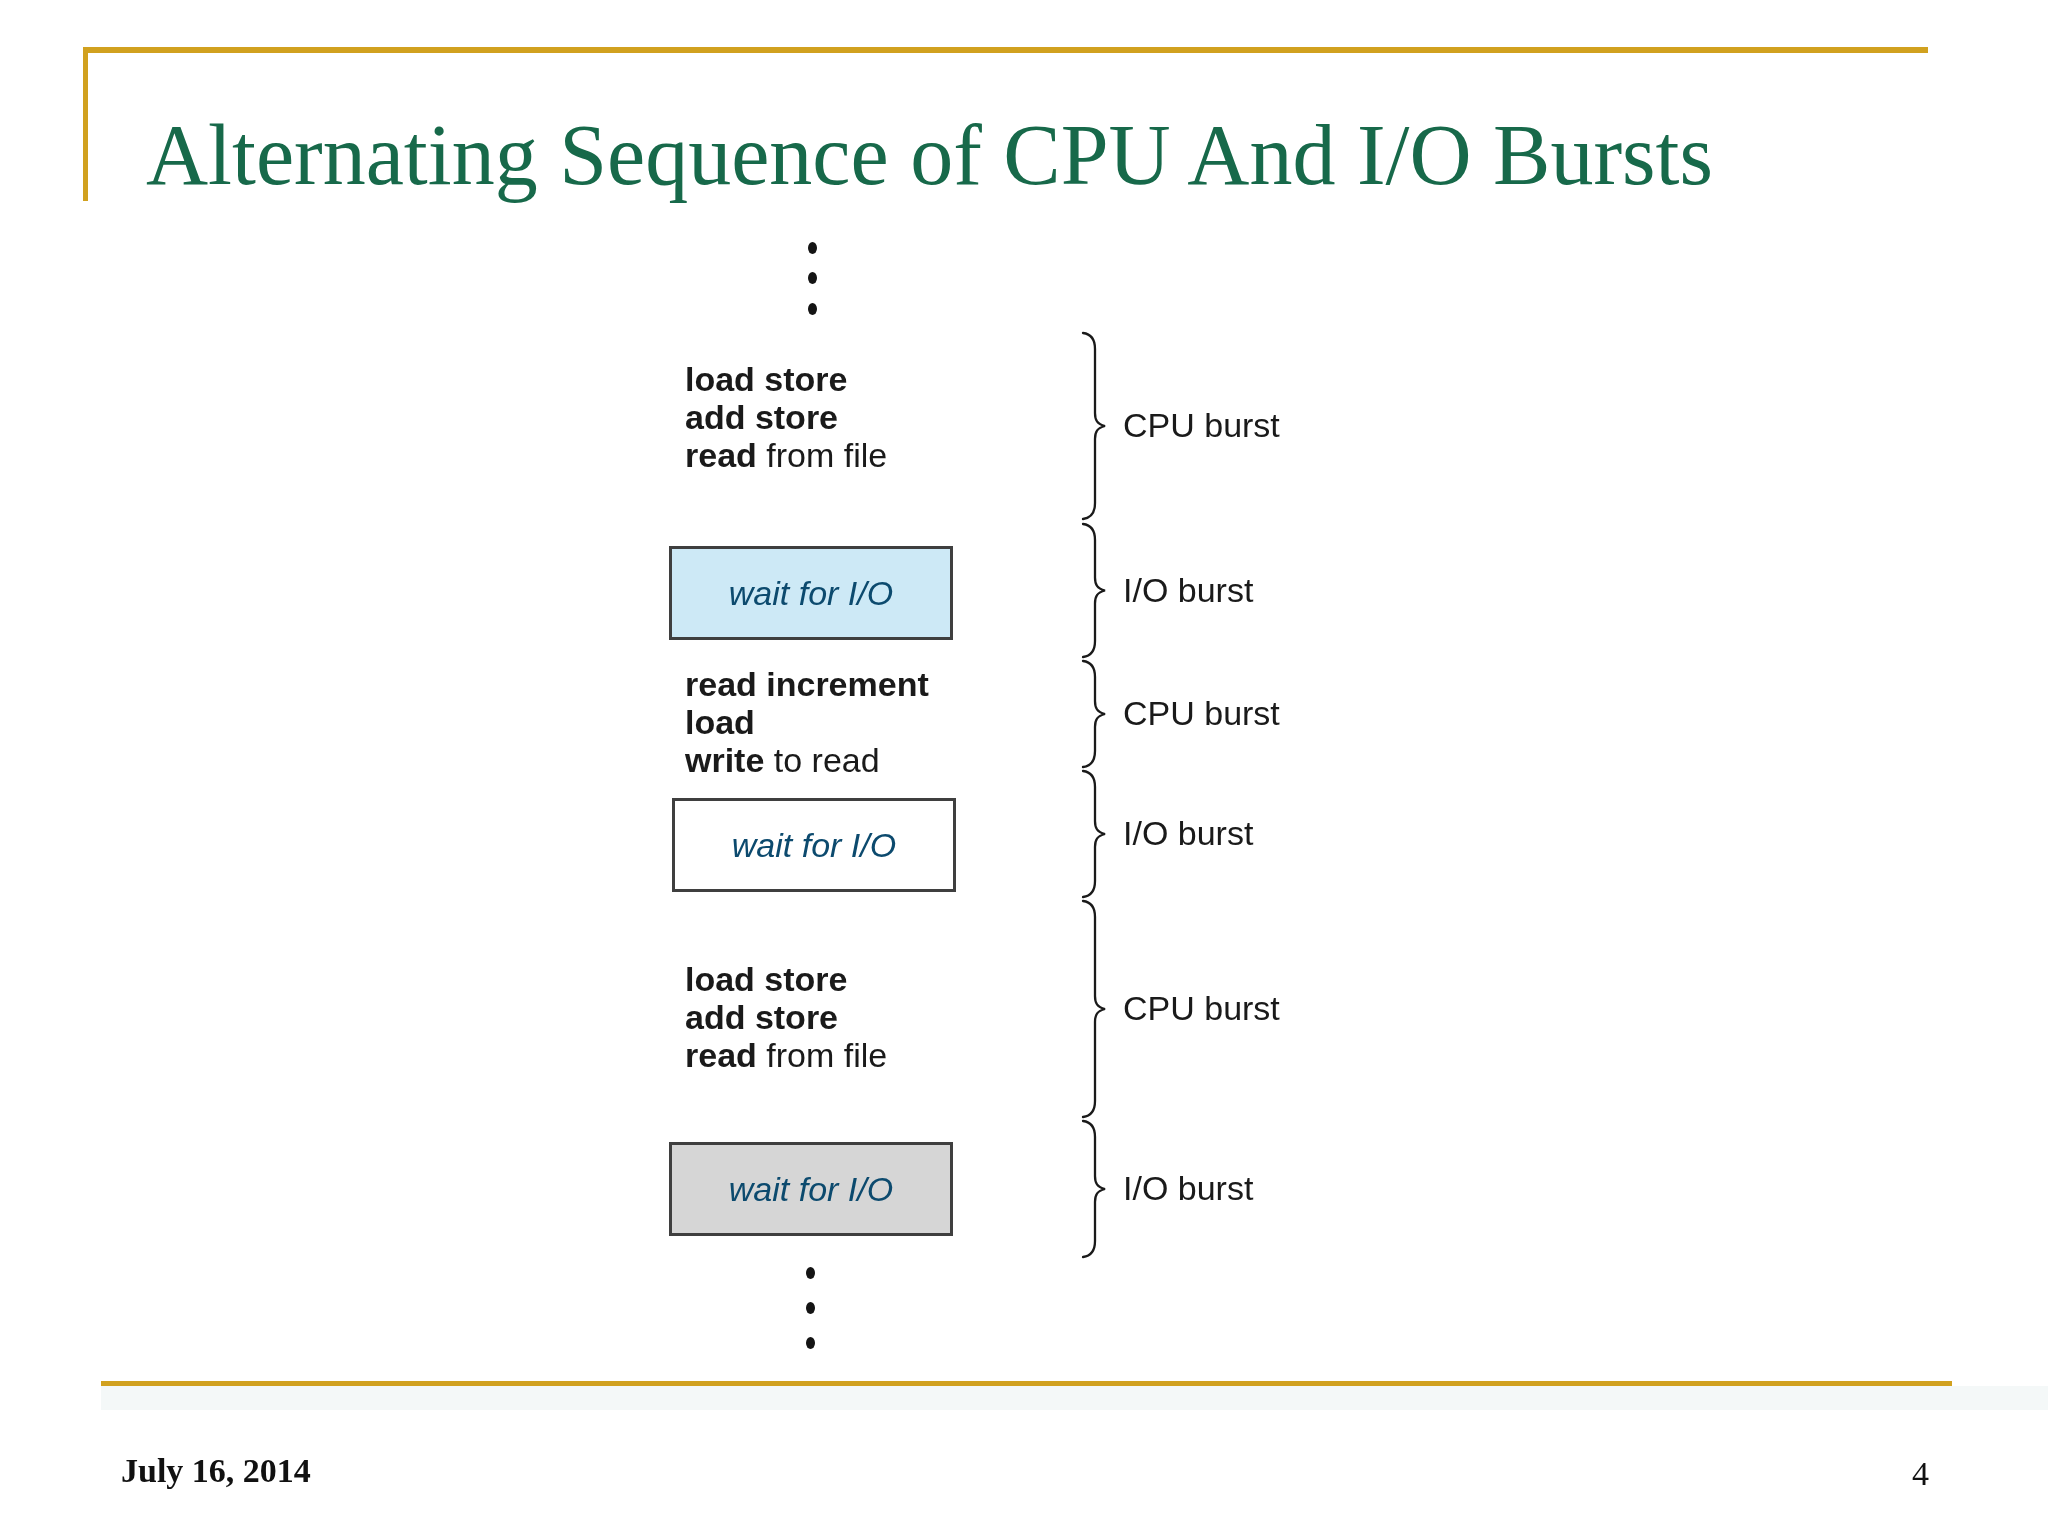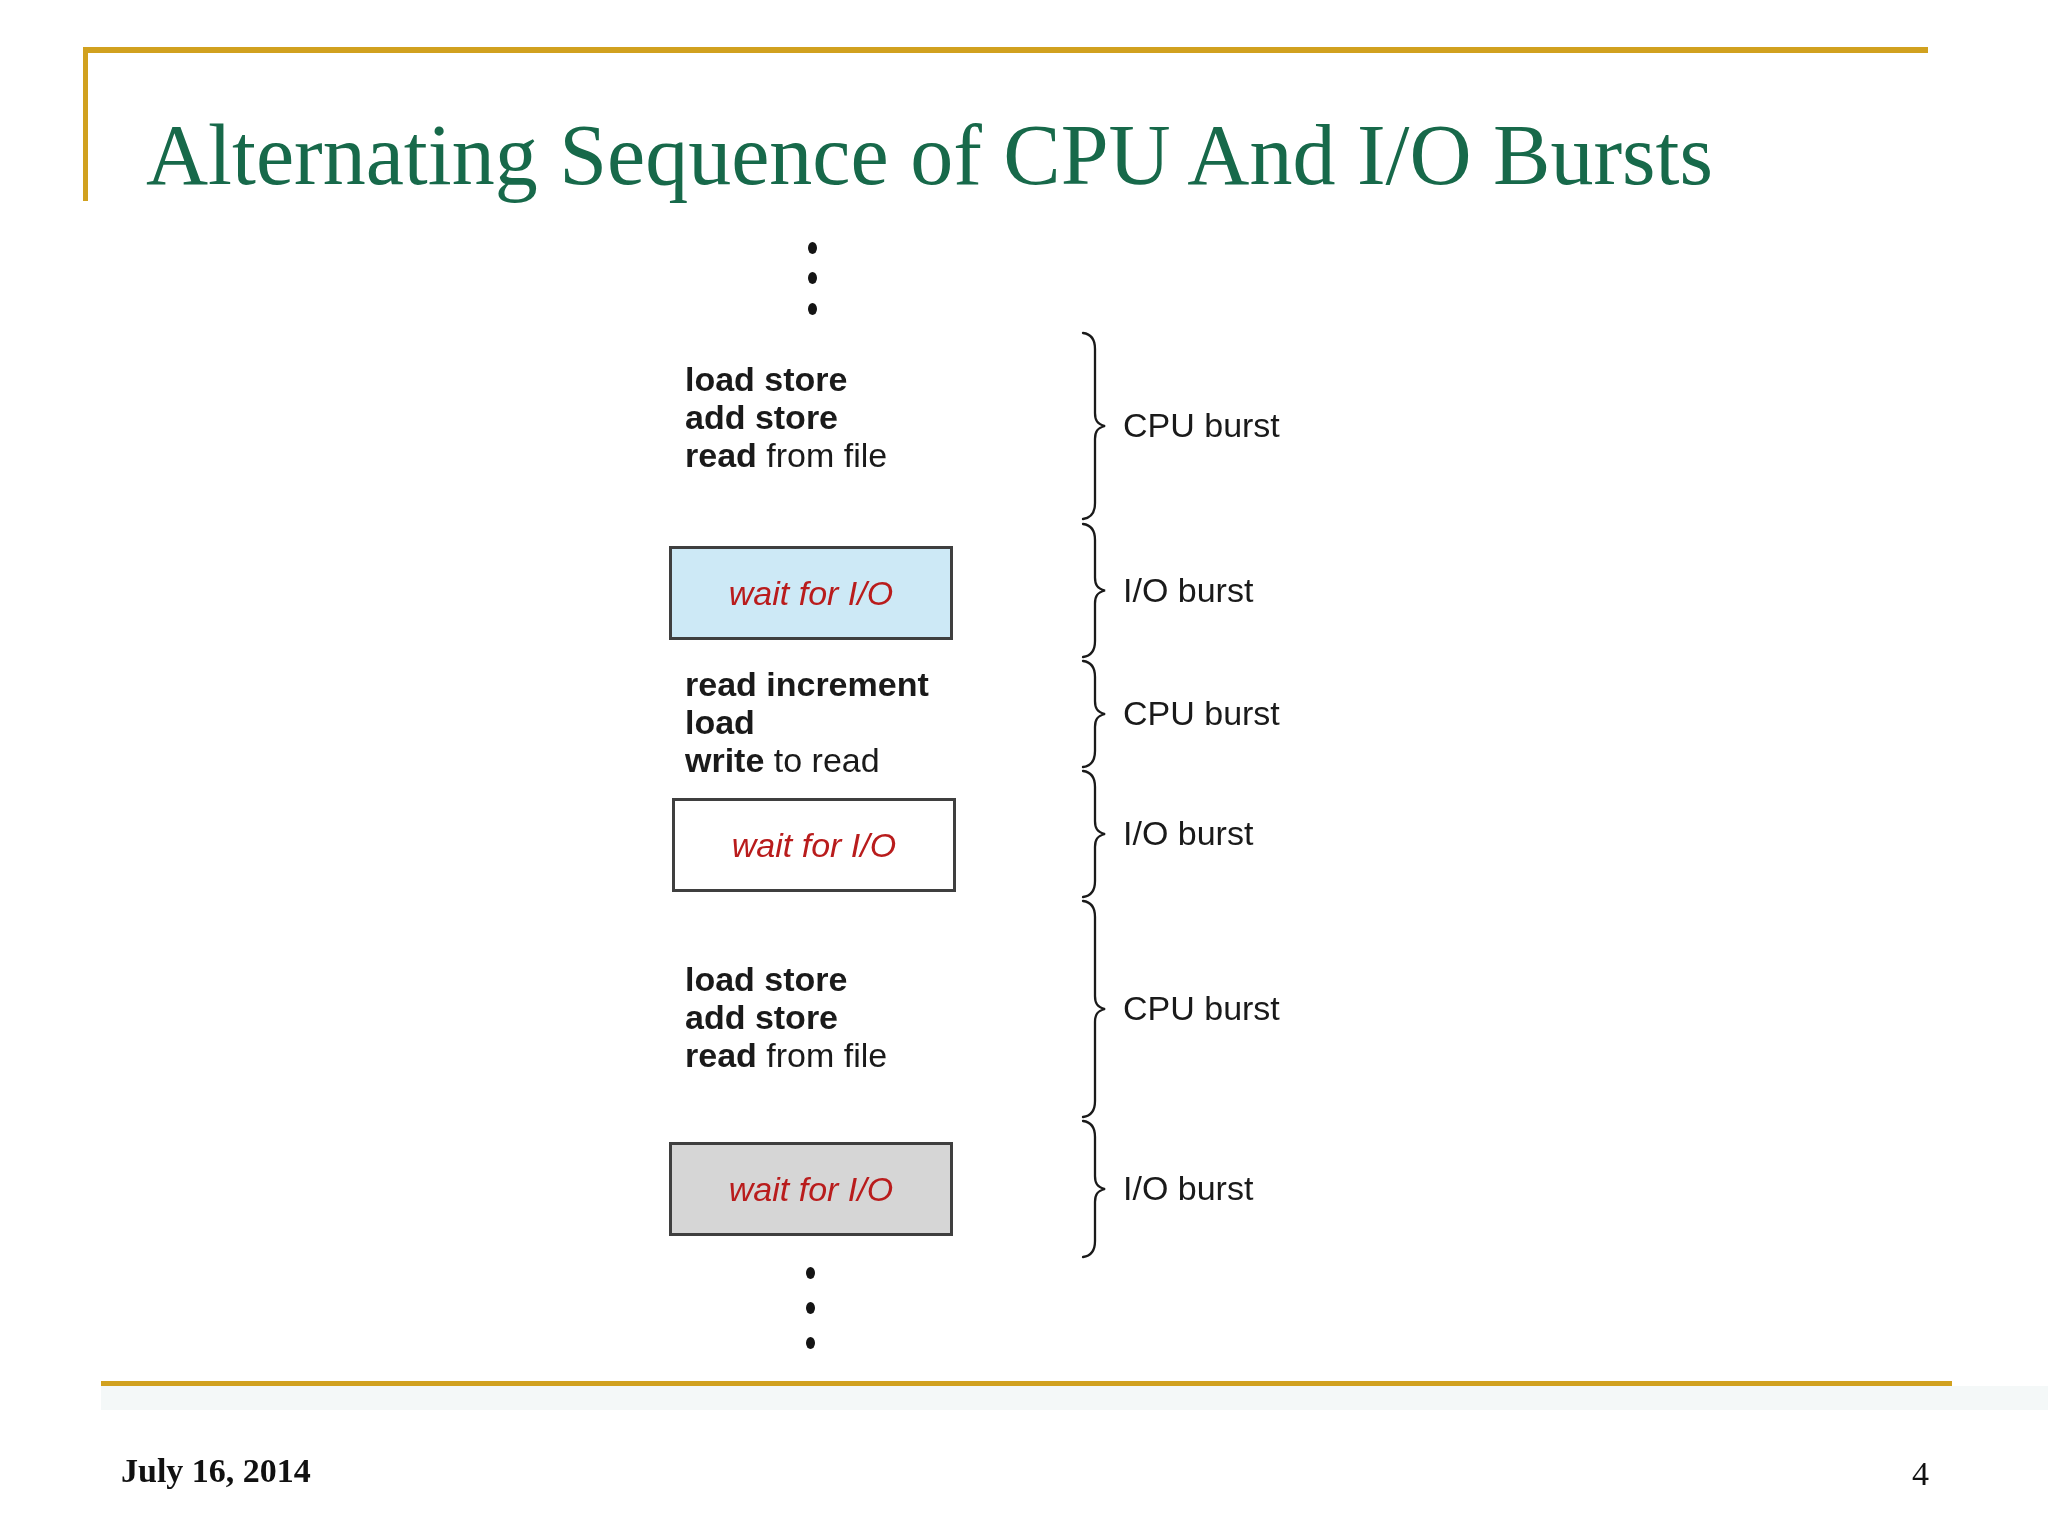--- a/index.html
+++ b/index.html
@@ -31,21 +31,21 @@
   }
   .diagram { position: absolute; left: 0; top: 0; width: 100%; height: 100%; }
   .iblock { position: absolute; font-size: 34px; line-height: 38px; color: var(--ink,#1a1a1a); }
   .iblock .b { font-weight: bold; }
   .wbox {
     position: absolute;
     width: 284px; height: 94px;
     border: 3px solid var(--boxborder, #3f3f3f);
     box-sizing: border-box;
     display: flex; align-items: center; justify-content: center;
-    font-size: 34px; font-style: italic; color: #b91c1c;
+    font-size: 34px; font-style: italic; color: #0c4a6e;
   }
   .brace { position: absolute; }
   .brace svg { display: block; overflow: visible; }
   .brace-label {
     position: absolute;
     font-size: 34px;
     color: var(--ink,#1a1a1a);
     white-space: nowrap;
     transform: translateY(-52%);
   }

